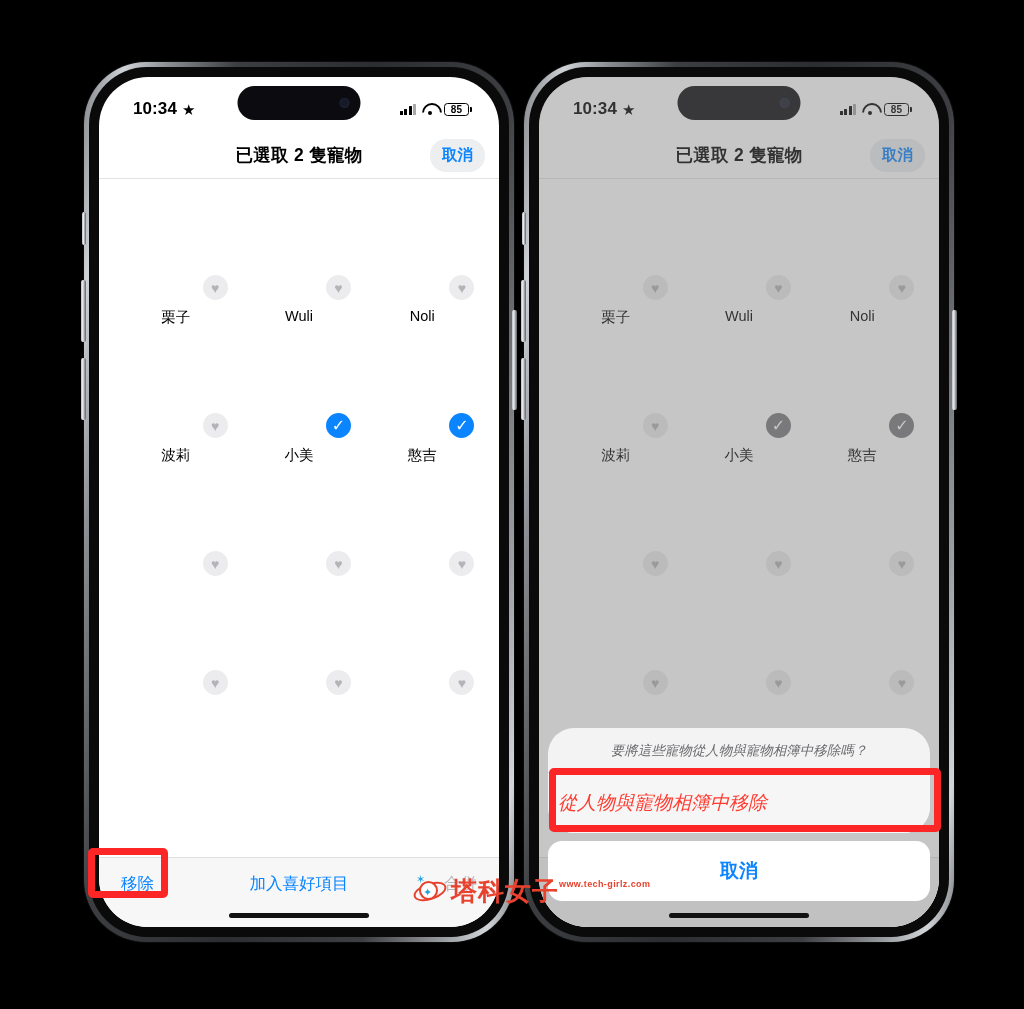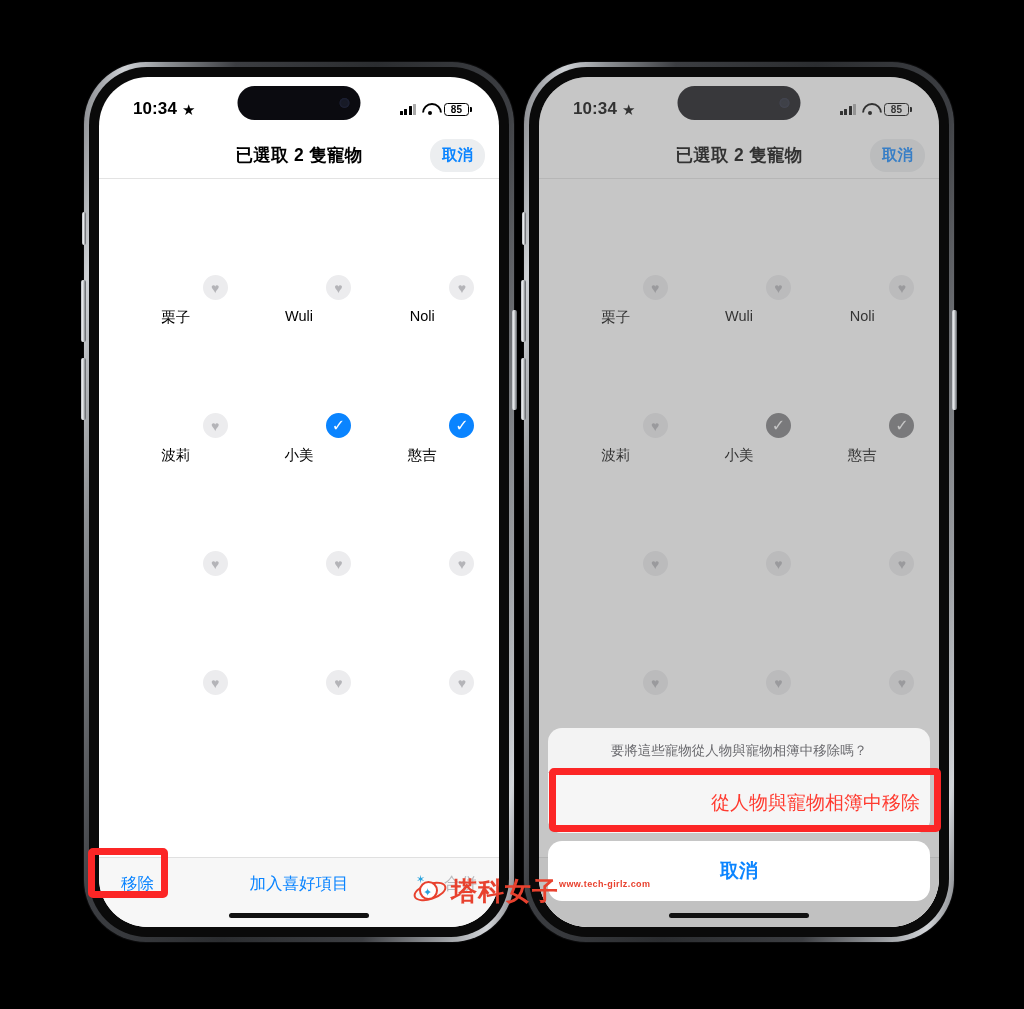--- a/index.html
+++ b/index.html
@@ -128,27 +128,27 @@
 
   
   .dim { position: absolute; inset: 0; background: rgba(120,120,120,.42); pointer-events: none; }
 
   
   .sheet {
     position: absolute; left: 9px; right: 9px; bottom: 26px;
     display: flex; flex-direction: column; gap: 8px;
     z-index: 5;
   }
-  .sheet-group { background: rgba(245,245,245,.95); border-radius: 14px; overflow: hidden; }
+  .sheet-group { background: rgba(245,245,245,.95); border-radius: 26px; overflow: hidden; font-style: italic; }
   .sheet-msg {
     text-align: center; font-size: 13.5px; color: #6a6a6e;
     padding: 14px 16px 12px 16px; border-bottom: .5px solid #d2d2d5;
   }
   .sheet-btn {
-    text-align: right; font-size: 19px; padding: 17px 10px;
+    text-align: left; font-size: 19px; padding: 17px 10px;
     background: rgba(245,245,245,.95);
   }
   .sheet-btn.destructive { color: #ff3b30; }
   .sheet-cancel {
     text-align: center; font-size: 19px; font-weight: bold; color: #0a84ff;
     background: #fff; border-radius: 14px; padding: 17px 10px;
   }
 
   
   .redbox { position: absolute; border: 7px solid #fc2626; border-radius: 5px; z-index: 20; pointer-events: none; }

